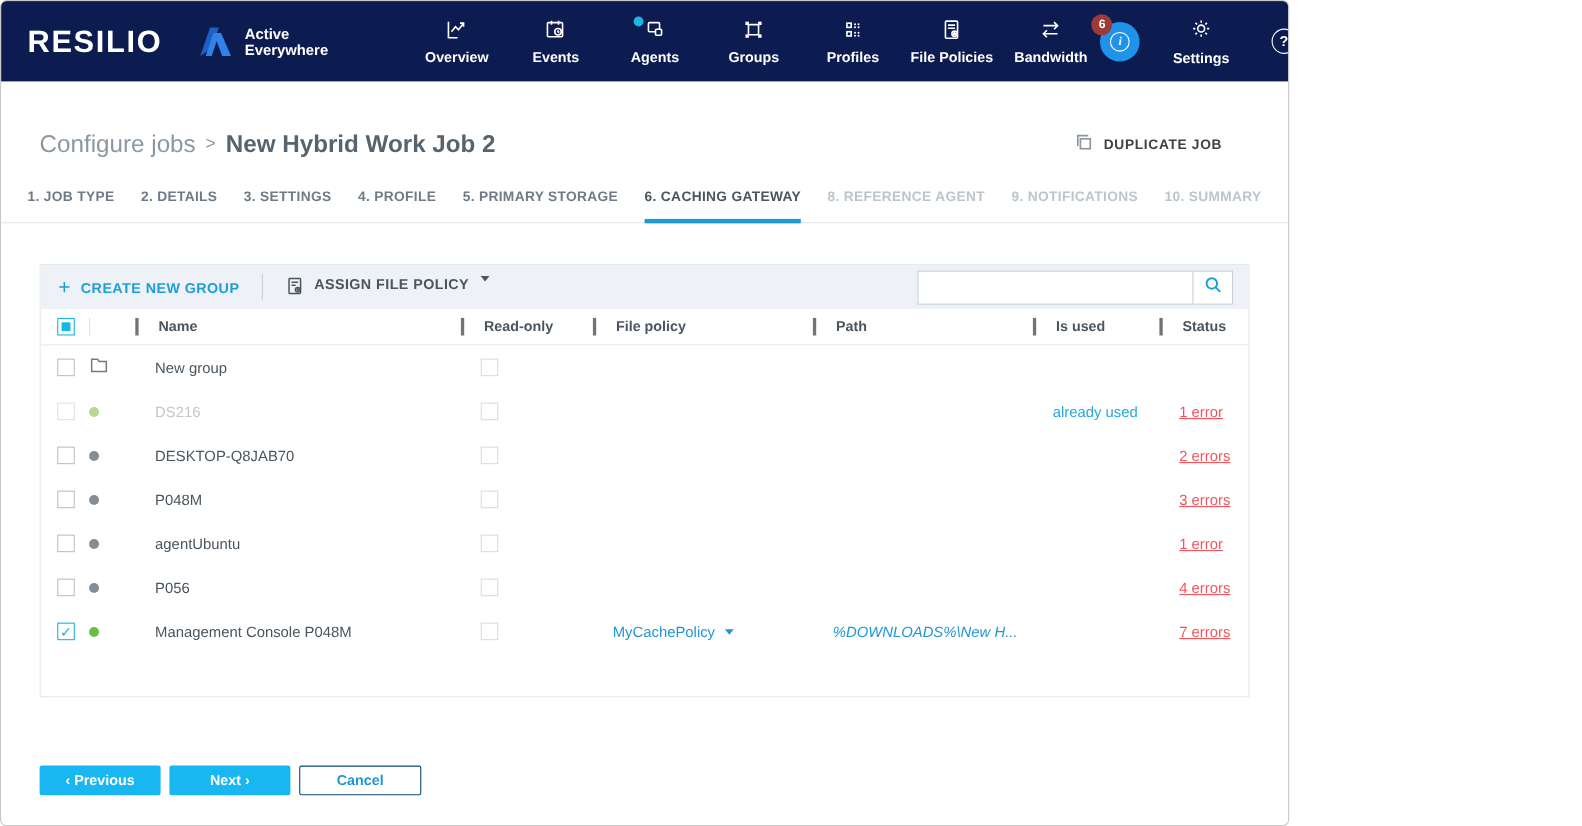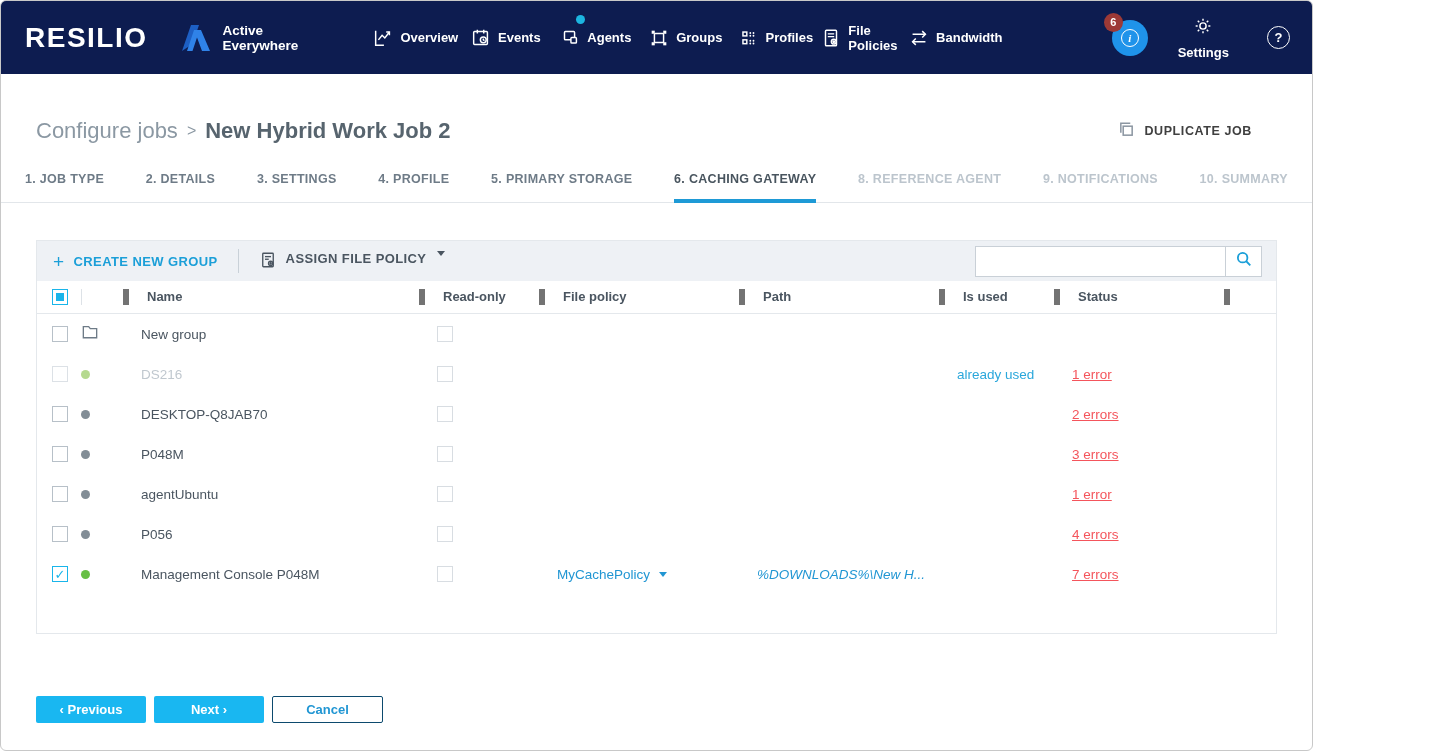--- a/index.html
+++ b/index.html
@@ -1,25 +1,25 @@
 <!DOCTYPE html>
 <html><head>
 <meta charset="utf-8">
 <style>
   * { margin:0; padding:0; box-sizing:border-box; }
   html,body { width:1438px; height:751px; background:#fff; font-family:"Liberation Sans","DejaVu Sans",sans-serif; }
-  .window { width:1313px; height:751px; border:1px solid #c8c8c8; border-radius:6px; overflow:hidden; background:#fff; }
+  .window { width:1172px; height:751px; border:1px solid #c8c8c8; border-radius:6px; overflow:hidden; background:#fff; }
 
   
   .navbar { height:73px; background:#0d1c50; display:flex; align-items:center; padding:0 16px 0 24px; color:#fff; }
   .logo-resilio { font-size:28px; font-weight:800; letter-spacing:1.5px; color:#fff; }
   .logo-ae { display:flex; align-items:center; gap:9px; margin-left:30px; }
   .logo-ae-text { font-size:13.5px; font-weight:700; line-height:15px; color:#fff; }
   .nav-items { display:flex; margin-left:72px; height:73px; }
-  .nav-item { width:90px; height:73px; display:flex; flex-direction:row; align-items:center; justify-content:center; gap:6px; font-size:13px; font-weight:700; cursor:pointer; position:relative; color:#fff; }
+  .nav-item { width:90px; height:73px; display:flex; flex-direction:column; align-items:center; justify-content:center; gap:6px; font-size:13px; font-weight:700; cursor:pointer; position:relative; color:#fff; }
   .nav-item.active { background:#2590ea; }
   .nav-item svg { display:block; }
   .nav-dot { position:absolute; top:14px; left:26px; width:9px; height:9px; border-radius:50%; background:#1cb5e0; }
   .nav-right { margin-left:auto; display:flex; align-items:center; gap:30px; padding-right:6px; }
   .info-btn { position:relative; width:36px; height:36px; border-radius:50%; background:#1f93ea; display:flex; align-items:center; justify-content:center; cursor:pointer; }
   .info-inner { width:18px; height:18px; border-radius:50%; border:1.6px solid #fff; display:flex; align-items:center; justify-content:center; font-size:11px; font-weight:700; font-family:"Liberation Serif",serif; font-style:italic; color:#fff; }
   .info-badge { position:absolute; top:-7px; left:-8px; width:19px; height:19px; border-radius:50%; background:#9d3936; color:#fff; font-size:11px; font-weight:700; display:flex; align-items:center; justify-content:center; }
   .settings-item { display:flex; flex-direction:column; align-items:center; gap:5px; font-size:13px; font-weight:700; cursor:pointer; }
   .help-btn { width:23px; height:23px; border-radius:50%; border:1.7px solid #fff; display:flex; align-items:center; justify-content:center; font-size:13px; font-weight:700; cursor:pointer; margin-left:8px; }
 
@@ -43,21 +43,21 @@
   .tb-plus { font-size:19px; font-weight:400; line-height:1; }
   .tb-divider { width:1px; height:24px; background:#c9d1d8; margin:0 20px; }
   .tb-assign { display:flex; align-items:flex-start; gap:9px; color:#4a5560; font-size:13px; font-weight:700; letter-spacing:.4px; cursor:pointer; }
   .caret { width:0; height:0; border-left:4.5px solid transparent; border-right:4.5px solid transparent; border-top:5px solid currentColor; display:inline-block; margin-left:2px; }
   .search-wrap { margin-left:auto; display:flex; }
   .search-input { width:250px; height:31px; border:1px solid #c9d0d7; border-right:none; background:#fff; padding:0 10px; font-size:13px; outline:none; }
   .search-btn { width:37px; height:31px; border:1px solid #c9d0d7; background:#fff; display:flex; align-items:center; justify-content:center; cursor:pointer; }
 
   .grid { display:grid; grid-template-columns:44px 42px 296px 120px 200px 200px 115px 170px 1fr; align-items:center; }
   .thead { height:33px; border-bottom:1px solid #e4e8ec; }
-  .th { font-size:13px; font-weight:700; color:#4a5560; padding-left:18px; position:relative; height:16px; line-height:16px; border-left:6px solid #737373; }
+  .th { font-size:13px; font-weight:700; color:#4a5560; padding-left:18px; position:relative; height:16px; line-height:16px; border-left:3px solid #737373; }
   .th-plain { border-left:1px solid #dde2e7; height:16px; }
   .c-check { padding-left:15px; }
   .trow { height:40px; }
   .cell { height:100%; display:flex; align-items:center; }
   .pad { padding-left:18px; }
 
   .cb { width:16px; height:16px; border:1px solid #b7c0c8; background:#fff; display:inline-flex; align-items:center; justify-content:center; cursor:pointer; flex:none; }
   .cb--ind { border-color:#19b5ea; }
   .cb--ind::after { content:""; width:8px; height:8px; background:#19b5ea; }
   .cb--checked { border-color:#19b5ea; color:#19b5ea; font-size:13px; font-weight:700; }

